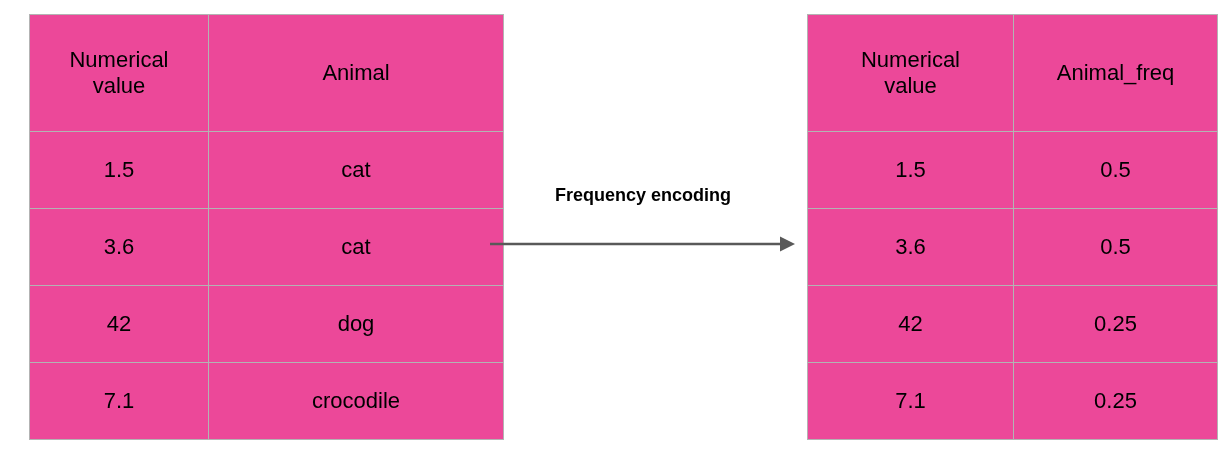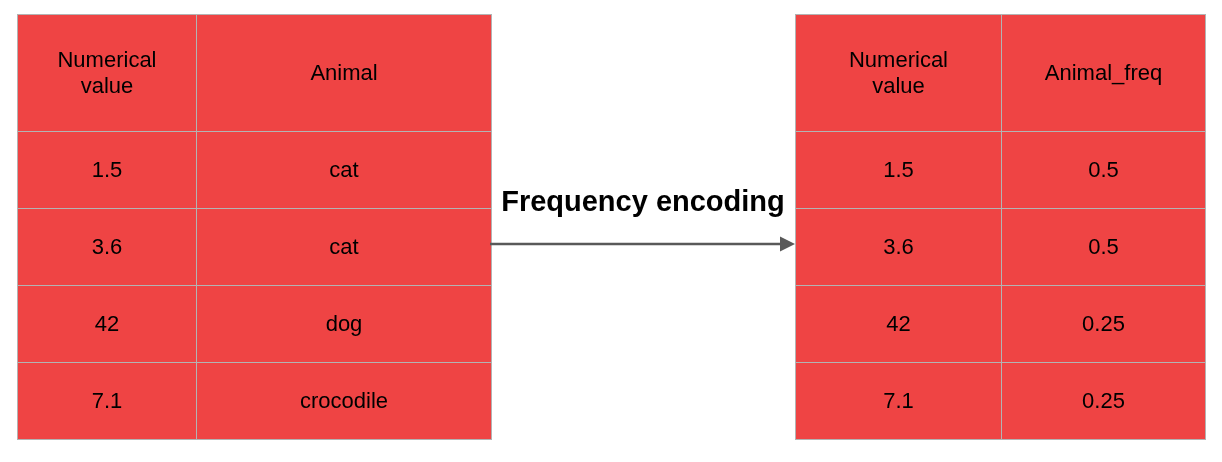--- a/index.html
+++ b/index.html
@@ -22,21 +22,22 @@
     top: 0;
     width: 1222px;
     height: 462px;
   }
 
   
   .data-table {
     position: absolute;
     border-collapse: collapse;
     table-layout: fixed;
-    background: #ef4444;
+    background: #ec4899;
+    margin-left: 12px;
   }
   .data-table td,
   .data-table th {
     border: 1px solid #b3b3b3;
     padding: 0;
     font-weight: normal;
     font-size: 22px;
     line-height: 1.18;
     color: #000000;
     vertical-align: middle;
@@ -78,21 +79,21 @@
     top: 185px;
     width: 310px;
     height: 80px;
   }
   .arrow-label {
     position: absolute;
     left: 0px;
     top: 0px;
     width: 310px;
     text-align: center;
-    font-size: 29px;
+    font-size: 18px;
     font-weight: bold;
     letter-spacing: 0px;
     color: #000000;
     white-space: nowrap;
   }
   .arrow-svg {
     position: absolute;
     left: 0px;
     top: 46px;
     width: 310px;

